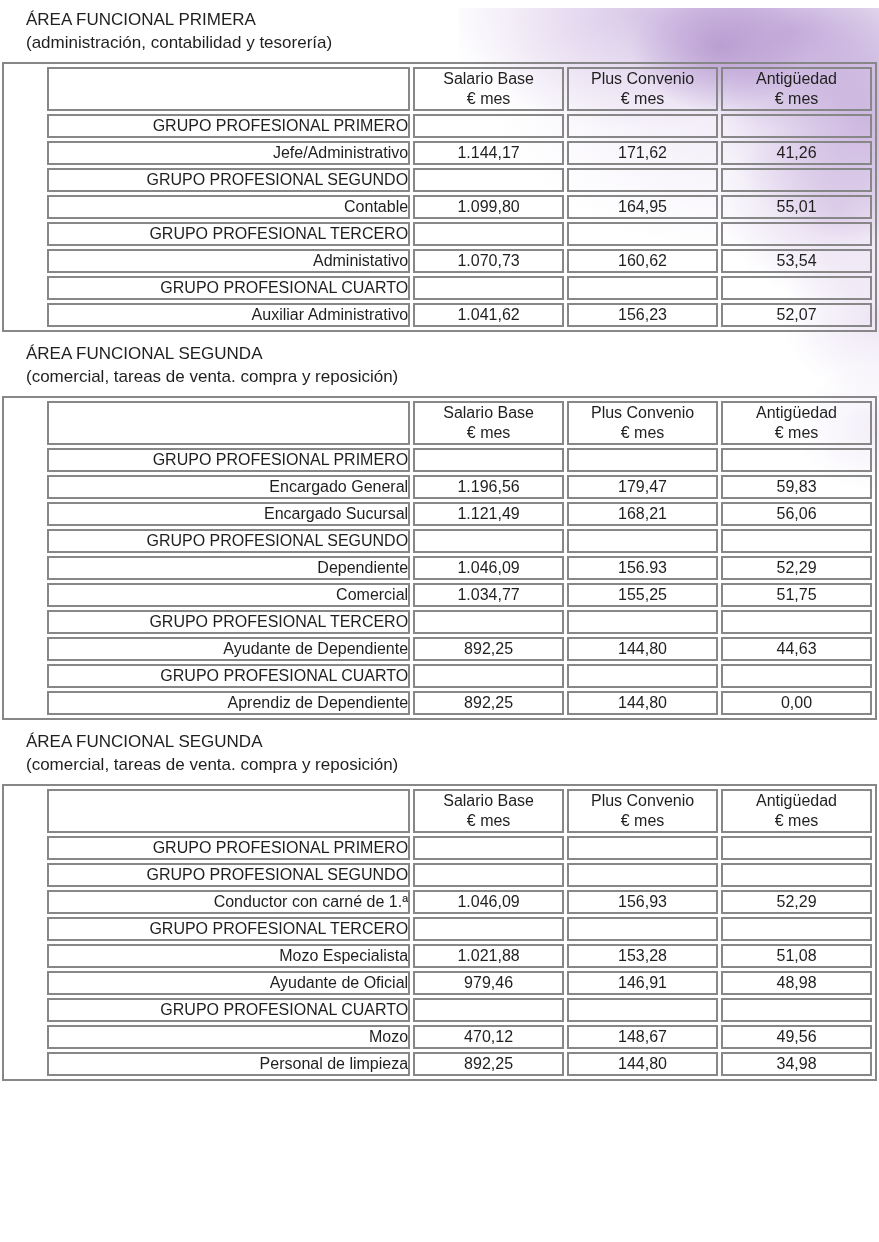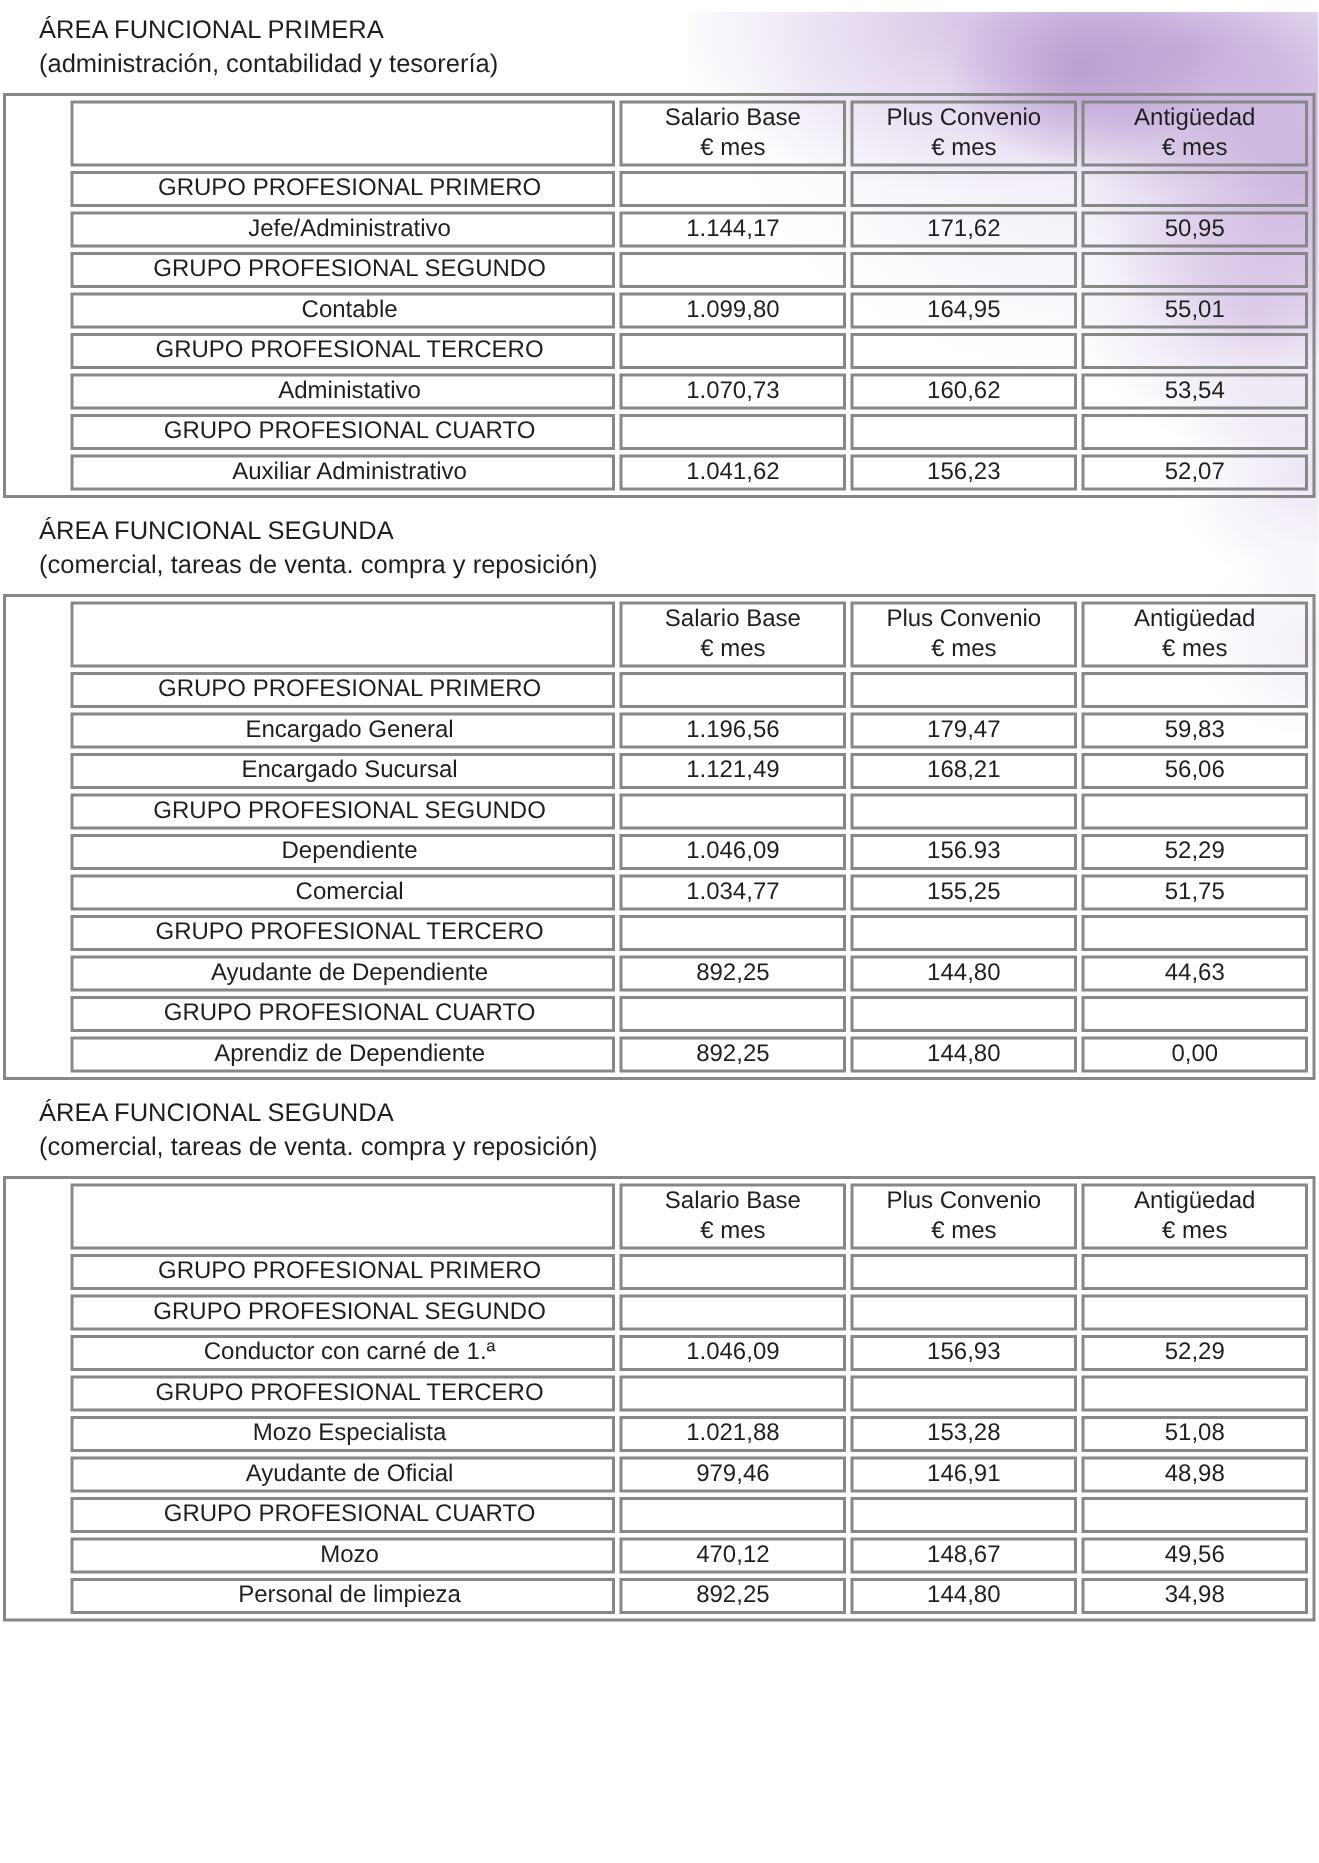--- a/index.html
+++ b/index.html
@@ -62,21 +62,21 @@
     background: transparent;
     font-size: 16px;
     font-weight: 400;
     color: var(--ink);
     padding: 0;
     overflow: hidden;
   }
   .salary-table th { height: 44px; text-align: center; vertical-align: middle; }
   .salary-table th .hl, .salary-table th .hu { line-height: 20px; }
   .salary-table td { height: 24px; vertical-align: middle; }
-  td.c-label { text-align: center; padding-left: 9px; }
+  td.c-label { text-align: right; padding-left: 9px; }
   td.c-num   { text-align: center; }
   .group-row td.c-label { padding-left: 9px; }
 </style>
 </head>
 <body>
 
 <div id="document">
   <div class="watercolor"></div>
   <div id="sections">
   <section class="area-section">
@@ -113,21 +113,21 @@
     <td class="c-label">GRUPO PROFESIONAL PRIMERO</td>
     <td class="c-num"></td>
     <td class="c-num"></td>
     <td class="c-num"></td>
   </tr>
 
   <tr class="data-row">
     <td class="c-label">Jefe/Administrativo</td>
     <td class="c-num">1.144,17</td>
     <td class="c-num">171,62</td>
-    <td class="c-num">50,95</td>
+    <td class="c-num">41,26</td>
   </tr>
 
   <tr class="group-row">
     <td class="c-label">GRUPO PROFESIONAL SEGUNDO</td>
     <td class="c-num"></td>
     <td class="c-num"></td>
     <td class="c-num"></td>
   </tr>
 
   <tr class="data-row">

